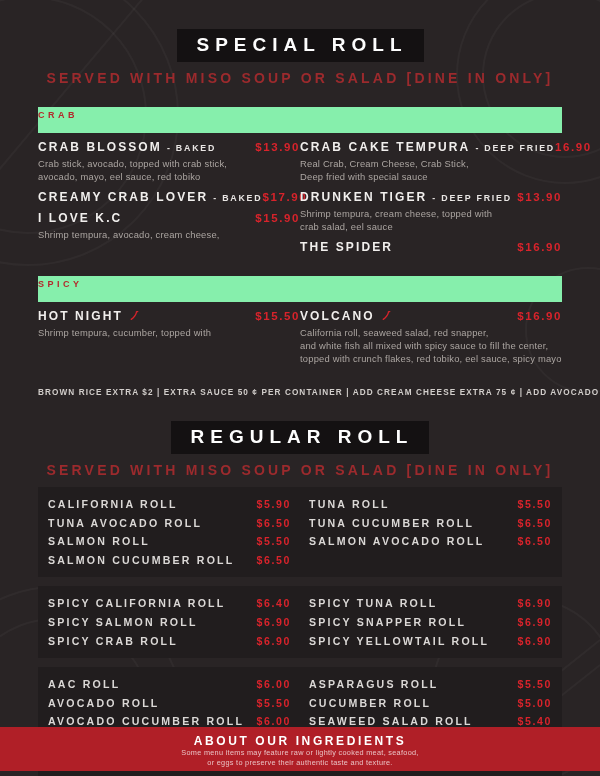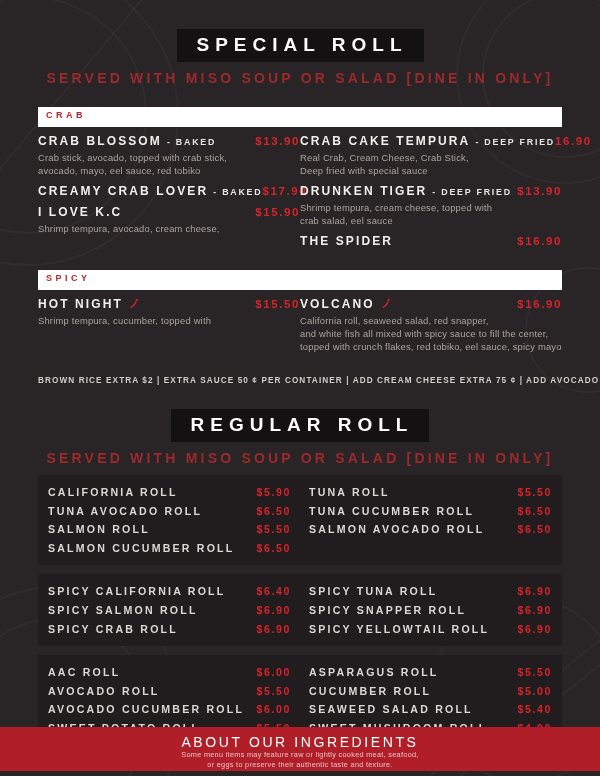--- a/index.html
+++ b/index.html
@@ -25,22 +25,22 @@
   }
   .subtitle{
     margin-top:8px;text-align:center;
     color:#9c2a2d;font-size:14px;font-weight:700;letter-spacing:3.2px;
   }
 
   
   .roll-subsection{margin-top:21px;}
   .subsection-spicy{margin-top:15px;}
   .section-bar{
-    background:#ffffff;height:20px;line-height:16px;
-    padding-left:8px;
+    background:#86efac;height:26px;line-height:16px;
+    padding-left:0;
     color:#b3282c;font-size:9px;font-weight:700;letter-spacing:3.5px;
   }
   .cols{display:flex;margin-top:7px;}
   .col{flex:1;min-width:0;}
 
   .sp-item{margin-bottom:7px;}
   .sp-head{display:flex;align-items:baseline;white-space:nowrap;}
   .sp-name{font-size:12px;font-weight:600;letter-spacing:2.1px;color:#f1efed;}
   .sp-tag{font-size:8.8px;font-weight:700;letter-spacing:1.8px;color:#e9e6e4;margin-left:5px;}
   .chili{margin-left:6px;align-self:center;line-height:0;}
@@ -63,21 +63,21 @@
   .r-name{font-size:10.6px;font-weight:600;letter-spacing:2.2px;color:#dbd8d6;}
   .r-price{margin-left:auto;color:#d8232b;font-size:10.6px;font-weight:700;letter-spacing:1.6px;}
 
   
   .footer-band{
     position:absolute;left:0;right:0;bottom:5px;height:44px;z-index:1;
     background:#b01f27;text-align:center;
   }
   .footer-title{
     margin-top:7px;color:#ffffff;
-    font-size:14px;font-weight:400;letter-spacing:2.6px;
+    font-size:12px;font-weight:700;letter-spacing:2.6px;
   }
   .footer-line{
     color:rgba(255,255,255,0.72);font-size:7.3px;line-height:9.6px;letter-spacing:0.3px;
   }
   .footer-line:first-of-type{margin-top:3px;}
 </style>
 </head>
 <body>
 
 <div class="page">

